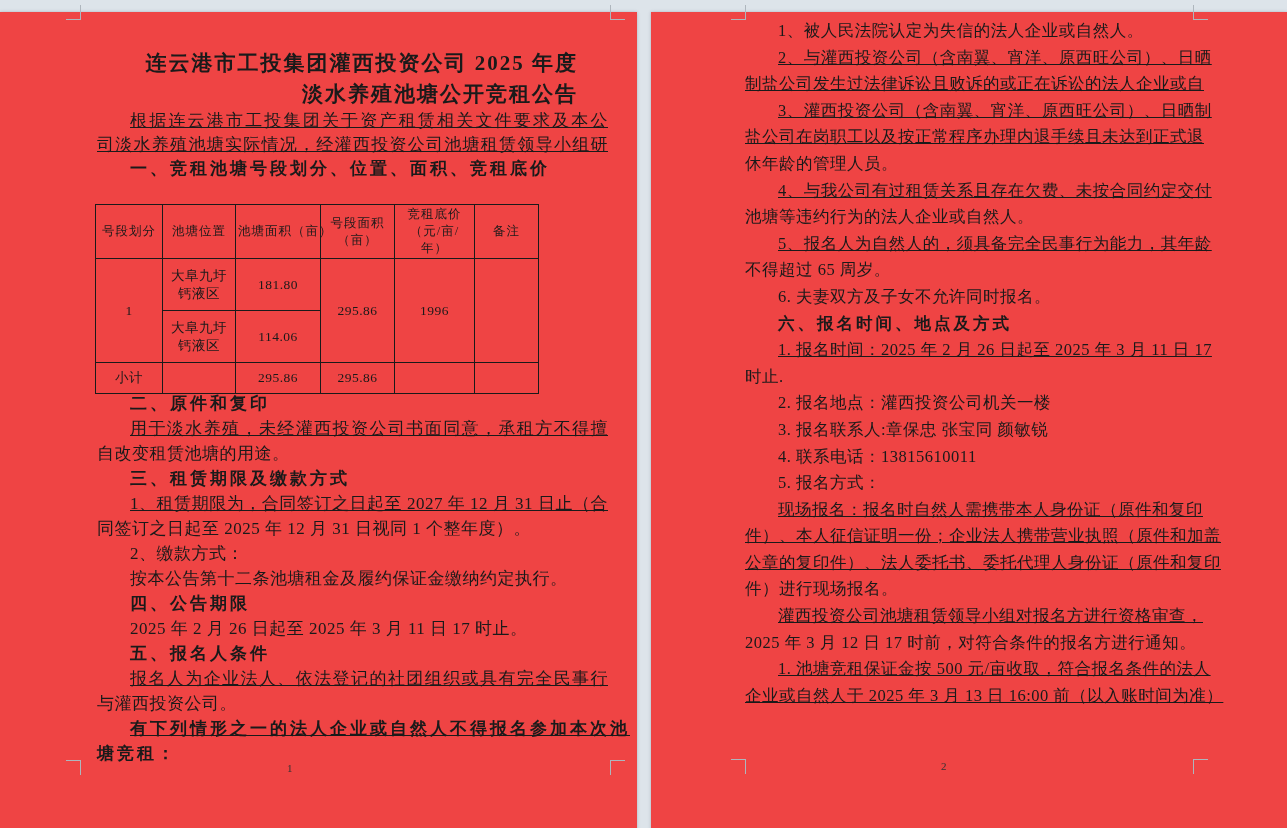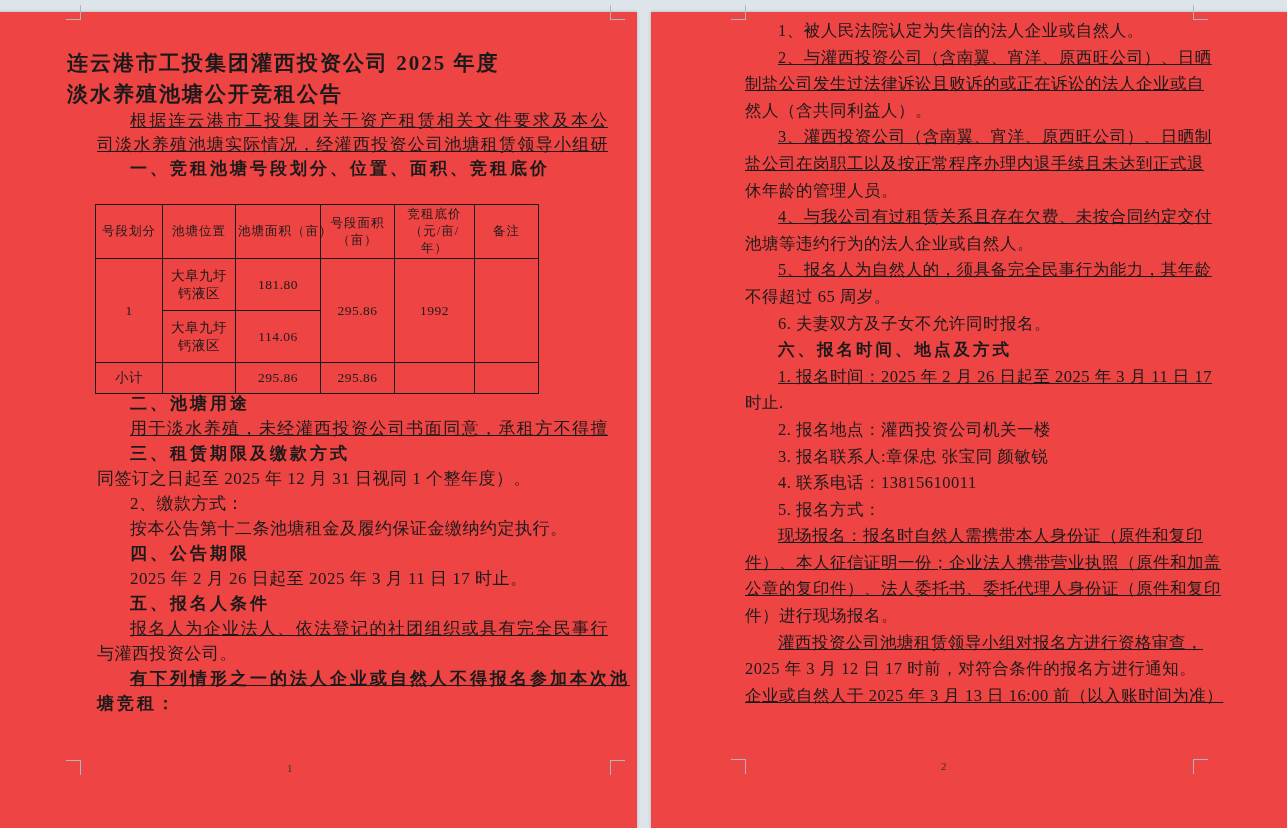--- a/index.html
+++ b/index.html
@@ -6,21 +6,21 @@
   body{
     width:1287px;height:828px;position:relative;overflow:hidden;
     background:#dde4ea;
     font-family:"Liberation Serif","DejaVu Serif",serif;
     color:#1a1a1a;
   }
   .page{position:absolute;top:12px;background:#ef4444;box-shadow:0 0 3px rgba(110,120,135,.45);}
   #page1{left:0;width:637px;height:822px;}
   #page2{left:651px;width:636px;height:825px;}
 
-  .titleblock{position:absolute;left:67px;top:36px;width:511px;text-align:left;}
+  .titleblock{position:absolute;left:67px;top:36px;width:511px;text-align:right;}
   .title-ln{font-size:21px;font-weight:bold;line-height:31px;letter-spacing:2px;white-space:nowrap;}
 
   .flow{position:absolute;}
   .ln{display:block;font-size:17px;line-height:25px;letter-spacing:.5px;white-space:nowrap;}
   #p1-intro{left:97px;top:97px;width:511px;}
   #p1-intro .ln{line-height:24px;}
   #p1-below{left:97px;top:379px;width:511px;}
   #p2-flow{left:745px;top:6px;width:452px;}
   #p2-flow .ln{font-size:16.5px;line-height:26.6px;}
   .i{padding-left:33px;}
@@ -84,42 +84,44 @@
       <th class="nowrap">池塘面积（亩）</th>
       <th>号段面积（亩）</th>
       <th>竞租底价（元/亩/年）</th>
       <th>备注</th>
     </tr>
     <tr class="r1">
       <td rowspan="2">1</td>
       <td>大阜九圩钙液区</td>
       <td>181.80</td>
       <td rowspan="2">295.86</td>
-      <td rowspan="2">1992</td>
+      <td rowspan="2">1996</td>
       <td rowspan="2"></td>
     </tr>
     <tr class="r2">
       <td>大阜九圩钙液区</td>
       <td>114.06</td>
     </tr>
     <tr class="r3">
       <td>小计</td>
       <td></td>
       <td>295.86</td>
       <td>295.86</td>
       <td></td>
       <td></td>
     </tr>
   </tbody>
     </table>
 
   <div class="flow" id="p1-below">
-    <div class="ln b i">二、池塘用途</div>
+    <div class="ln b i">二、原件和复印</div>
     <div class="ln i j">用于淡水养殖，未经灌西投资公司书面同意，承租方不得擅</div>
+    <div class="ln">自改变租赁池塘的用途。</div>
     <div class="ln b i">三、租赁期限及缴款方式</div>
+    <div class="ln i j">1、租赁期限为，合同签订之日起至 2027 年 12 月 31 日止（合</div>
     <div class="ln">同签订之日起至 2025 年 12 月 31 日视同 1 个整年度）。</div>
     <div class="ln i">2、缴款方式：</div>
     <div class="ln i">按本公告第十二条池塘租金及履约保证金缴纳约定执行。</div>
     <div class="ln b i">四、公告期限</div>
     <div class="ln i">2025 年 2 月 26 日起至 2025 年 3 月 11 日 17 时止。</div>
     <div class="ln b i">五、报名人条件</div>
     <div class="ln i j">报名人为企业法人、依法登记的社团组织或具有完全民事行</div>
     <div class="ln">与灌西投资公司。</div>
     <div class="ln b i j">有下列情形之一的法人企业或自然人不得报名参加本次池</div>
     <div class="ln b">塘竞租：</div>
@@ -131,21 +133,20 @@
 <div class="page" id="page2">
   <span class="mark bb br" style="left:80px;top:-7px"></span>
   <span class="mark bb bl" style="left:542px;top:-7px"></span>
   <span class="mark bt br" style="left:80px;top:747px"></span>
   <span class="mark bt bl" style="left:542px;top:747px"></span>
 
   <div class="flow" id="p2-flow" style="left:94px;top:6px;width:452px">
     <div class="ln i">1、被人民法院认定为失信的法人企业或自然人。</div>
     <div class="ln i j">2、与灌西投资公司（含南翼、宵洋、原西旺公司）、日晒</div>
     <div class="ln j">制盐公司发生过法律诉讼且败诉的或正在诉讼的法人企业或自</div>
-    <div class="ln">然人（含共同利益人）。</div>
     <div class="ln i j">3、灌西投资公司（含南翼、宵洋、原西旺公司）、日晒制</div>
     <div class="ln j">盐公司在岗职工以及按正常程序办理内退手续且未达到正式退</div>
     <div class="ln">休年龄的管理人员。</div>
     <div class="ln i j">4、与我公司有过租赁关系且存在欠费、未按合同约定交付</div>
     <div class="ln">池塘等违约行为的法人企业或自然人。</div>
     <div class="ln i j">5、报名人为自然人的，须具备完全民事行为能力，其年龄</div>
     <div class="ln">不得超过 65 周岁。</div>
     <div class="ln i">6. 夫妻双方及子女不允许同时报名。</div>
     <div class="ln b i">六、报名时间、地点及方式</div>
     <div class="ln i j">1. 报名时间：2025 年 2 月 26 日起至 2025 年 3 月 11 日 17</div>
@@ -153,17 +154,18 @@
     <div class="ln i">2. 报名地点：灌西投资公司机关一楼</div>
     <div class="ln i">3. 报名联系人:章保忠 张宝同 颜敏锐</div>
     <div class="ln i">4. 联系电话：13815610011</div>
     <div class="ln i">5. 报名方式：</div>
     <div class="ln i j">现场报名：报名时自然人需携带本人身份证（原件和复印</div>
     <div class="ln j">件）、本人征信证明一份；企业法人携带营业执照（原件和加盖</div>
     <div class="ln j">公章的复印件）、法人委托书、委托代理人身份证（原件和复印</div>
     <div class="ln">件）进行现场报名。</div>
     <div class="ln i j">灌西投资公司池塘租赁领导小组对报名方进行资格审查，</div>
     <div class="ln">2025 年 3 月 12 日 17 时前，对符合条件的报名方进行通知。</div>
+    <div class="ln i j">1. 池塘竞租保证金按 500 元/亩收取，符合报名条件的法人</div>
     <div class="ln j">企业或自然人于 2025 年 3 月 13 日 16:00 前（以入账时间为准）</div>
   </div>
 
   <div class="pagenum" id="pn2">2</div>
 </div>
 
 </body></html>

